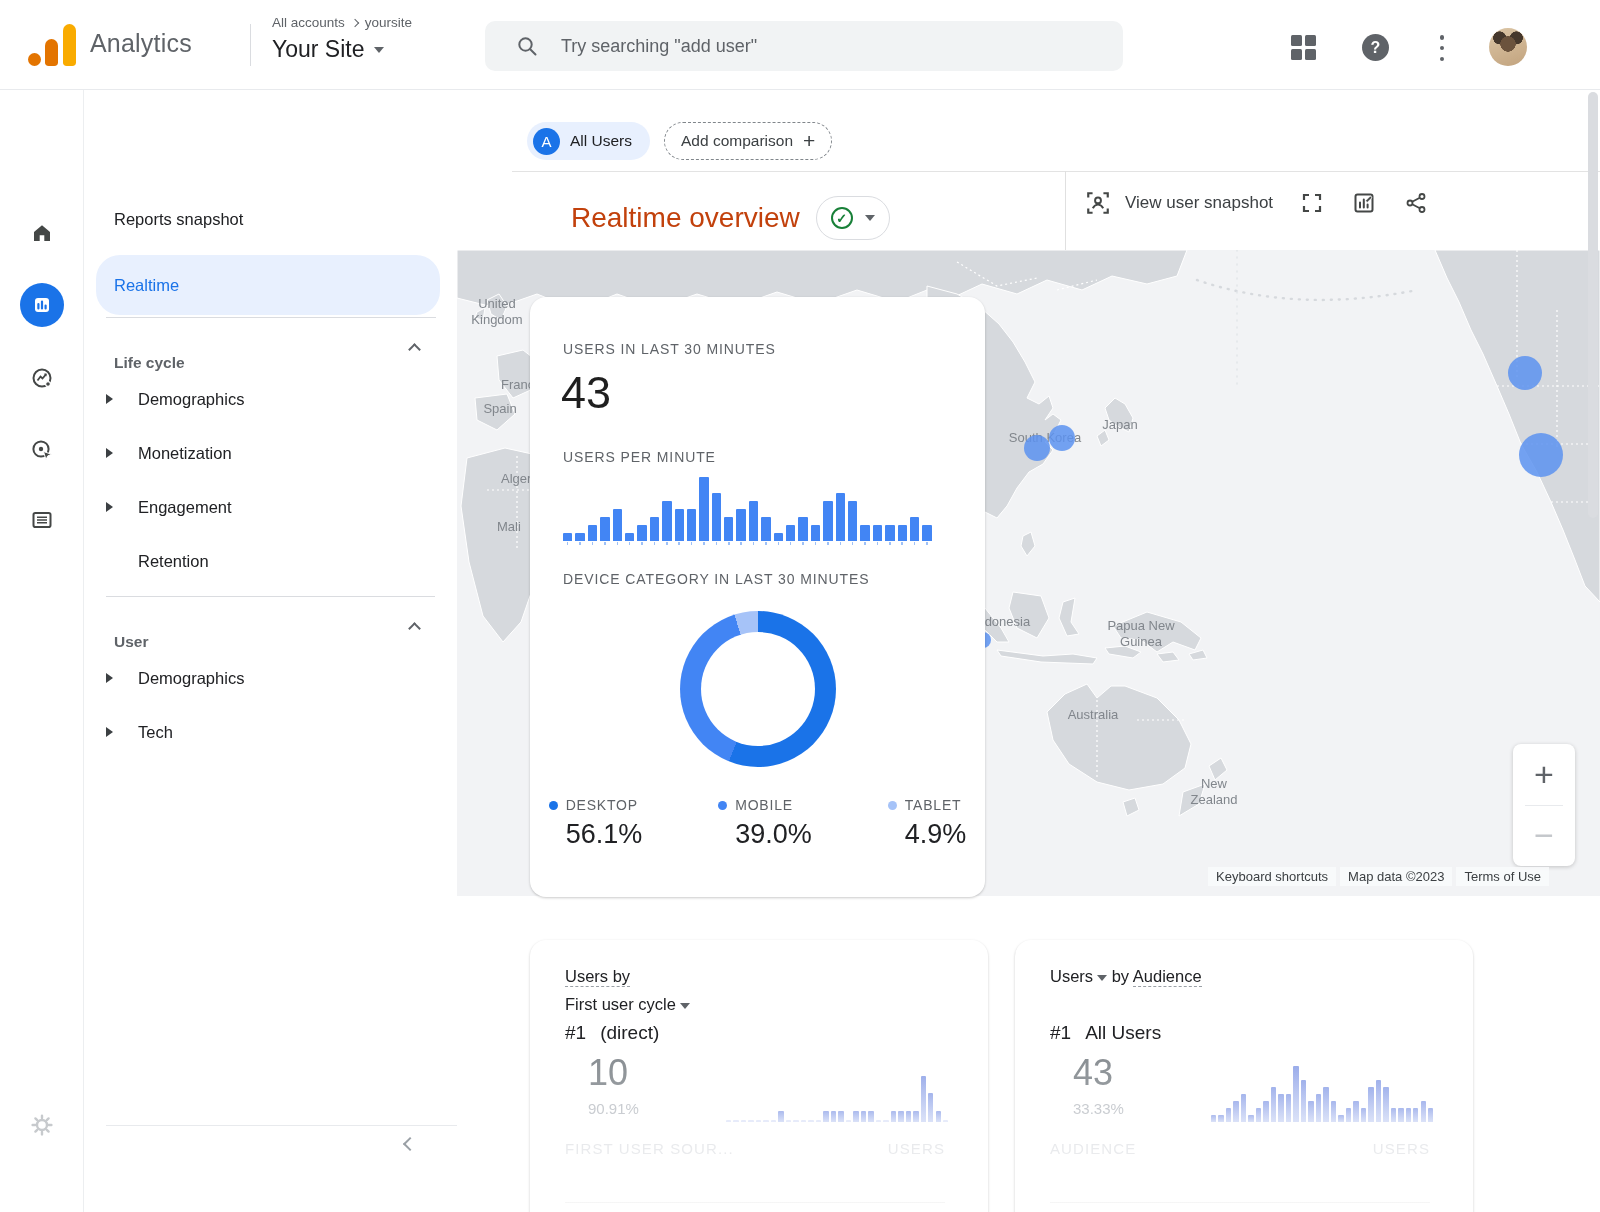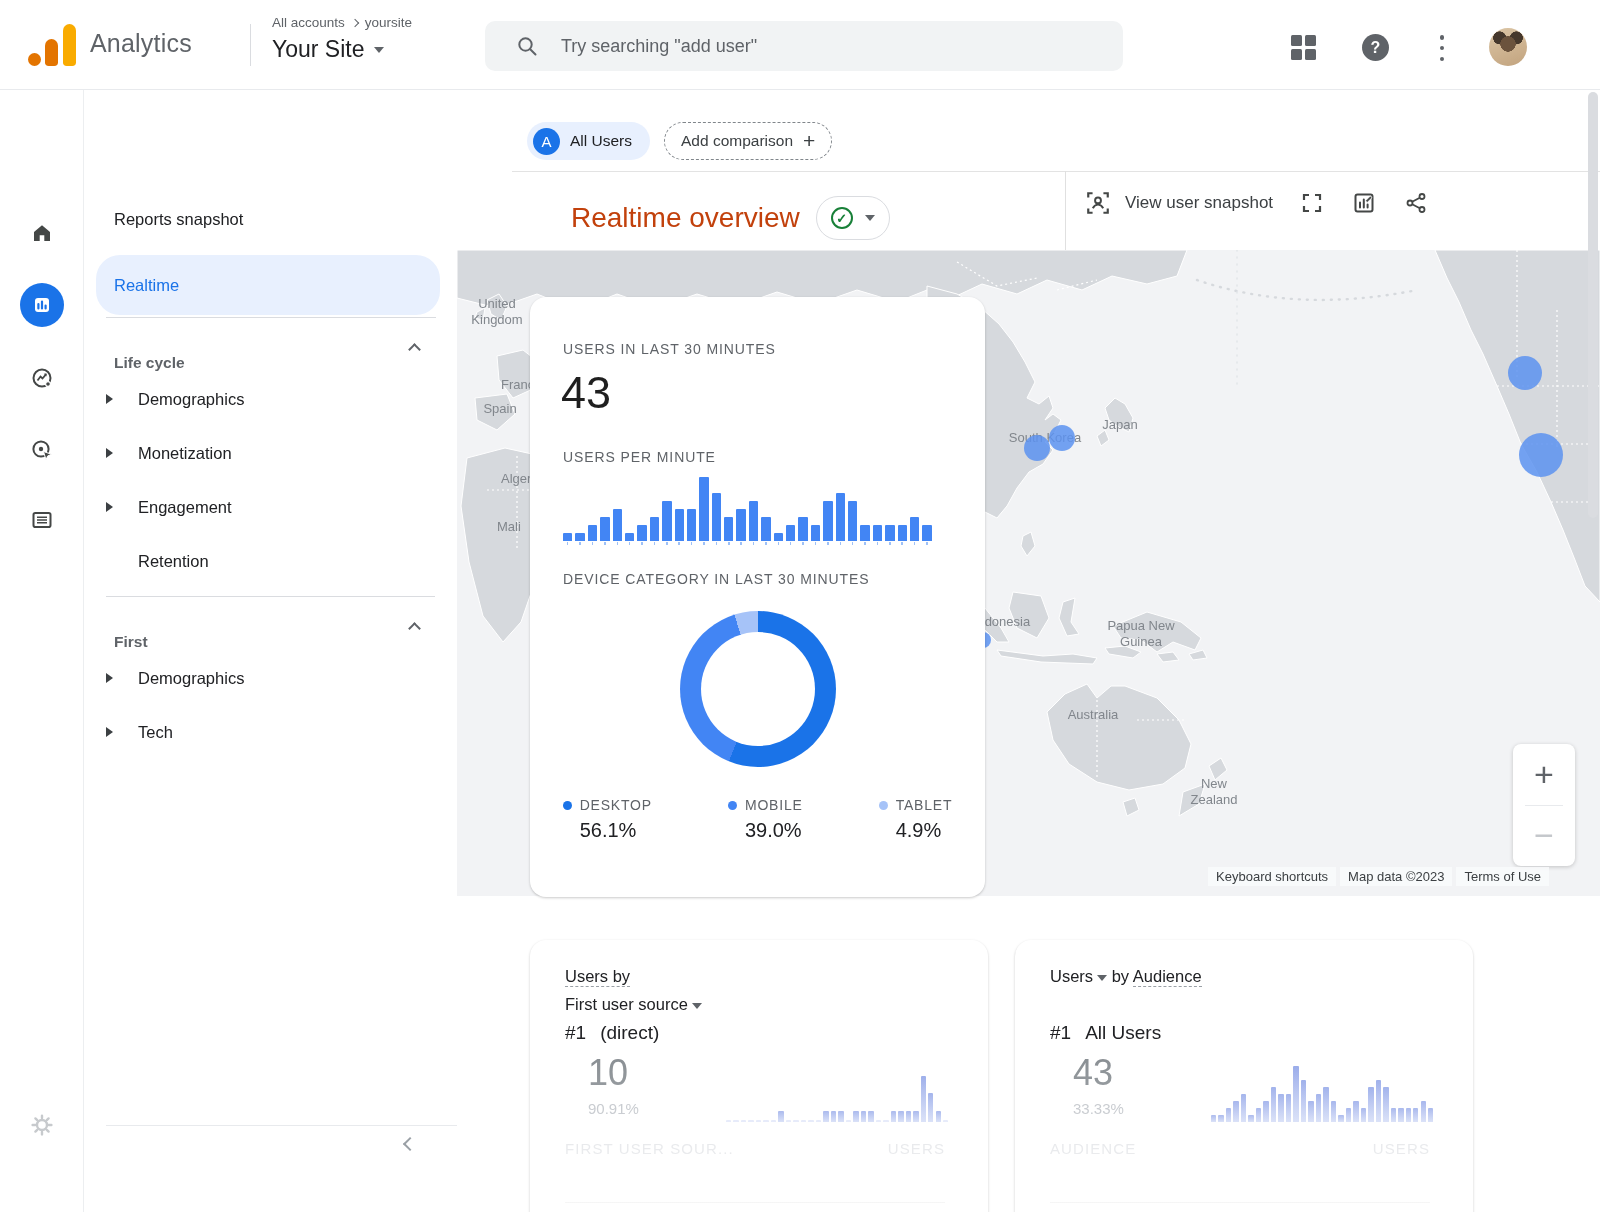--- a/index.html
+++ b/index.html
@@ -99,21 +99,21 @@
   .upm-ticks i { width:9.4px; display:flex; justify-content:center; }
   .upm-ticks i b { width:1.5px; height:3px; background:#9ec1f7; display:block; }
   .ov-dev-label { position:absolute; left:33px; top:274px; }
   .donut { position:absolute; left:150px; top:314px; width:156px; height:156px; border-radius:50%; }
   .donut::after { content:""; position:absolute; left:21px; top:21px; width:114px; height:114px; border-radius:50%; background:#fff; }
   .legend { position:absolute; left:0; top:500px; width:455px; display:flex; justify-content:center; gap:76px; }
   .leg-item { display:flex; flex-direction:column; align-items:flex-start; }
   .leg-top { display:flex; align-items:center; gap:8px; }
   .leg-dot { width:9px; height:9px; border-radius:50%; }
   .leg-name { font-size:14px; color:#5f6368; letter-spacing:.8px; }
-  .leg-pct { font-size:20px; color:#202124; margin-top:6px; margin-left:17px; }
+  .leg-pct { font-size:27px; color:#202124; margin-top:6px; margin-left:17px; }
 
   
   .bt-card { position:absolute; top:850px; width:458px; height:290px; overflow:hidden; }
   .bt-card.c0 { left:73px; } .bt-card.c1 { left:558px; }
   .bt-title { position:absolute; left:35px; top:22px; font-size:16.5px; color:#202124; line-height:28px; }
   .dashed-u { border-bottom:1.5px dashed #9aa0a6; padding-bottom:1px; }
   .bt-title .caret-down { border-top-color:#5f6368; margin-left:4px; transform:translateY(-1px); }
   .bt-rank-row { position:absolute; left:35px; font-size:19px; color:#202124; font-weight:500; display:flex; gap:14px; }
   .c0 .bt-rank-row { top:82px; } .c1 .bt-rank-row { top:82px; }
   .bt-value { position:absolute; left:58px; top:112px; font-size:36px; color:#80868b; }
@@ -226,21 +226,21 @@
       </div>
       <div class="nav-item">
         <span class="tri"></span>
         <span class="lbl">Engagement</span>
       </div>
       <div class="nav-item">
         <span class="lbl">Retention</span>
       </div>
       <div class="nav-sec-div"></div>
       <div class="nav-sec-head">
-        <span class="lbl">First</span>
+        <span class="lbl">User</span>
         <span class="chevron-up"></span>
       </div>
       <div class="nav-item">
         <span class="tri"></span>
         <span class="lbl">Demographics</span>
       </div>
       <div class="nav-item">
         <span class="tri"></span>
         <span class="lbl">Tech</span>
       </div>
@@ -525,21 +525,21 @@
         <span class="leg-name">TABLET</span>
           </div>
         <span class="leg-pct">4.9%</span>
       </div>
     </div>
   </div>
 
   <div class="card bt-card c0">
     <div class="bt-title">
       <span class="dashed-u">Users by</span><br>
-      <span><span>First user source</span><span class="caret-down"></span></span>
+      <span><span>First user cycle</span><span class="caret-down"></span></span>
     </div>
     <div class="bt-rank-row">
       <span>#1</span>
       <span>(direct)</span>
     </div>
     <div class="bt-value">10</div>
     <div class="bt-pct">90.91%</div>
     <div class="spark" id="spark-0">
         <i class="z"></i>
         <i class="z"></i>

